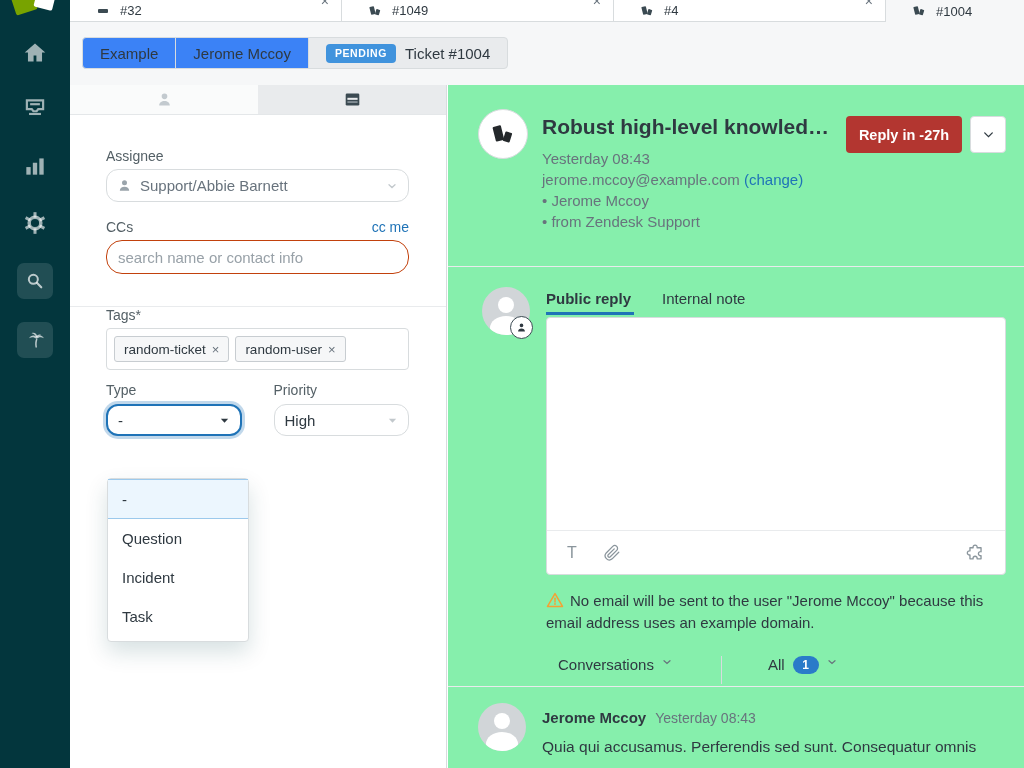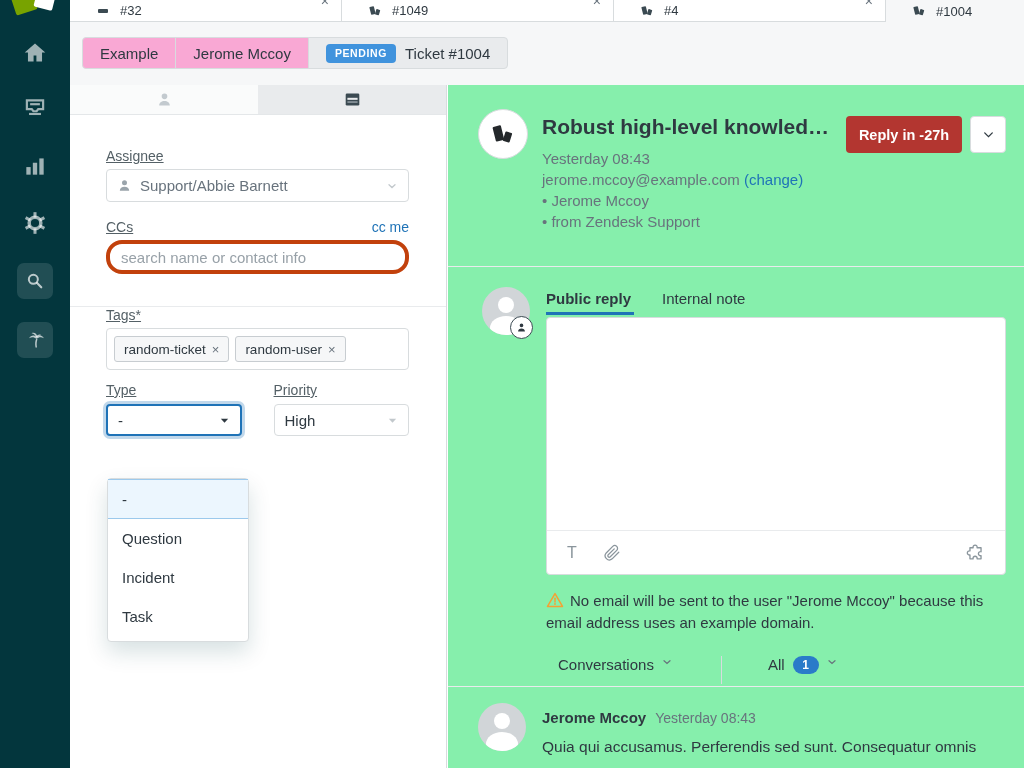--- a/index.html
+++ b/index.html
@@ -24,46 +24,46 @@
   .tabbar { position:absolute; left:70px; top:0; width:954px; height:22px; display:flex; background:#fff; }
   .ttab { flex:0 0 272px; position:relative; display:flex; align-items:center; gap:10px;
           padding-left:26px; font-size:13px; color:#2f3941; background:#fff;
           border-right:1px solid #d8dcde; border-bottom:1px solid #d8dcde; overflow:hidden; cursor:pointer; }
   .ttab.active { flex:1 1 auto; background:#f6f7f8; border-bottom:none; border-right:none; }
   .ttab .tclose { position:absolute; right:12px; top:-7px; font-size:14px; color:#68737d; }
 
   
   .band { position:absolute; left:70px; top:22px; width:954px; height:63px; background:#f6f7f8; }
   .crumbs { position:absolute; left:12px; top:15px; height:32px; display:flex; }
-  .crumb { display:flex; align-items:center; padding:0 17px; background:#f9a8d4;
+  .crumb { display:flex; align-items:center; padding:0 17px; background:#3b82f6;
            border:1px solid #d8dcde; margin-left:-1px; font-size:15px; color:#2f3941; cursor:pointer; }
   .crumb.first { border-radius:4px 0 0 4px; margin-left:0; }
   .crumb.last { border-radius:0 4px 4px 0; background:#e9ebed; gap:9px; }
   .badge-pending { display:inline-flex; align-items:center; height:19px; padding:0 9px; border-radius:4px;
                    background:var(--pending-blue,#4093dd); color:#fff; font-size:10.5px; font-weight:bold;
                    letter-spacing:.6px; }
 
   
   .panel { position:absolute; left:70px; top:85px; width:377px; height:683px; background:#fff;
            border-right:1px solid #d8dcde; }
   .pstrip { display:flex; height:30px; border-bottom:1px solid #e4e7e9; }
   .pstab { flex:1; display:flex; align-items:center; justify-content:center; cursor:pointer; }
   .pstab.user { background:#fafbfb; }
   .pstab.fields { background:#e9ebed; }
   .pbody { position:relative; height:653px; padding:0 37px 0 36px; }
-  .flabel { font-size:14px; color:#546066;text-decoration:underline; }
+  .flabel { font-size:14px; color:#546066; }
   .lbl-assignee { padding-top:33px; }
   .zselect { display:flex; align-items:center; gap:8px; height:33px; margin-top:5px; padding:0 10px;
-             border:1px solid #d8dcde; border-radius:4px; background:#fff; font-size:15px;
+             border:1px solid #d8dcde; border-radius:12px; background:#fff; font-size:15px;
              color:#2f3941; cursor:pointer; }
   .zselect .chev { margin-left:auto; }
   .muted-val { color:#68737d; }
   .ccrow { display:flex; justify-content:space-between; align-items:baseline; margin-top:17px; }
   .cclink { font-size:14px; color:var(--link-blue,#1f73b7); cursor:pointer; }
-  .tinput { width:100%; height:34px; margin-top:5px; padding:0 11px; border:4px solid #c2410c;
+  .tinput { width:100%; height:34px; margin-top:5px; padding:0 11px; border:1px solid #c2410c;
             border-radius:16px; font-size:15px; color:#2f3941; font-family:"Liberation Sans",sans-serif; }
   .tinput::placeholder { color:#98a1a8; }
   .pdivider { margin:32px -37px 0 -36px; border-top:1px solid #e9ebed; }
   .lbl-tags { }
   .tagbox { display:flex; align-items:center; gap:6px; min-height:42px; margin-top:5px; padding:5px 7px;
             border:1px solid #d8dcde; border-radius:4px; background:#fff; }
   .chip { display:inline-flex; align-items:center; gap:6px; height:26px; padding:0 9px;
           background:#f6f7f8; border:1px solid #c8cdd1; border-radius:3px; font-size:13.5px;
           color:#2f3941; cursor:pointer; }
   .chip .x { color:#68737d; font-size:13px; }

